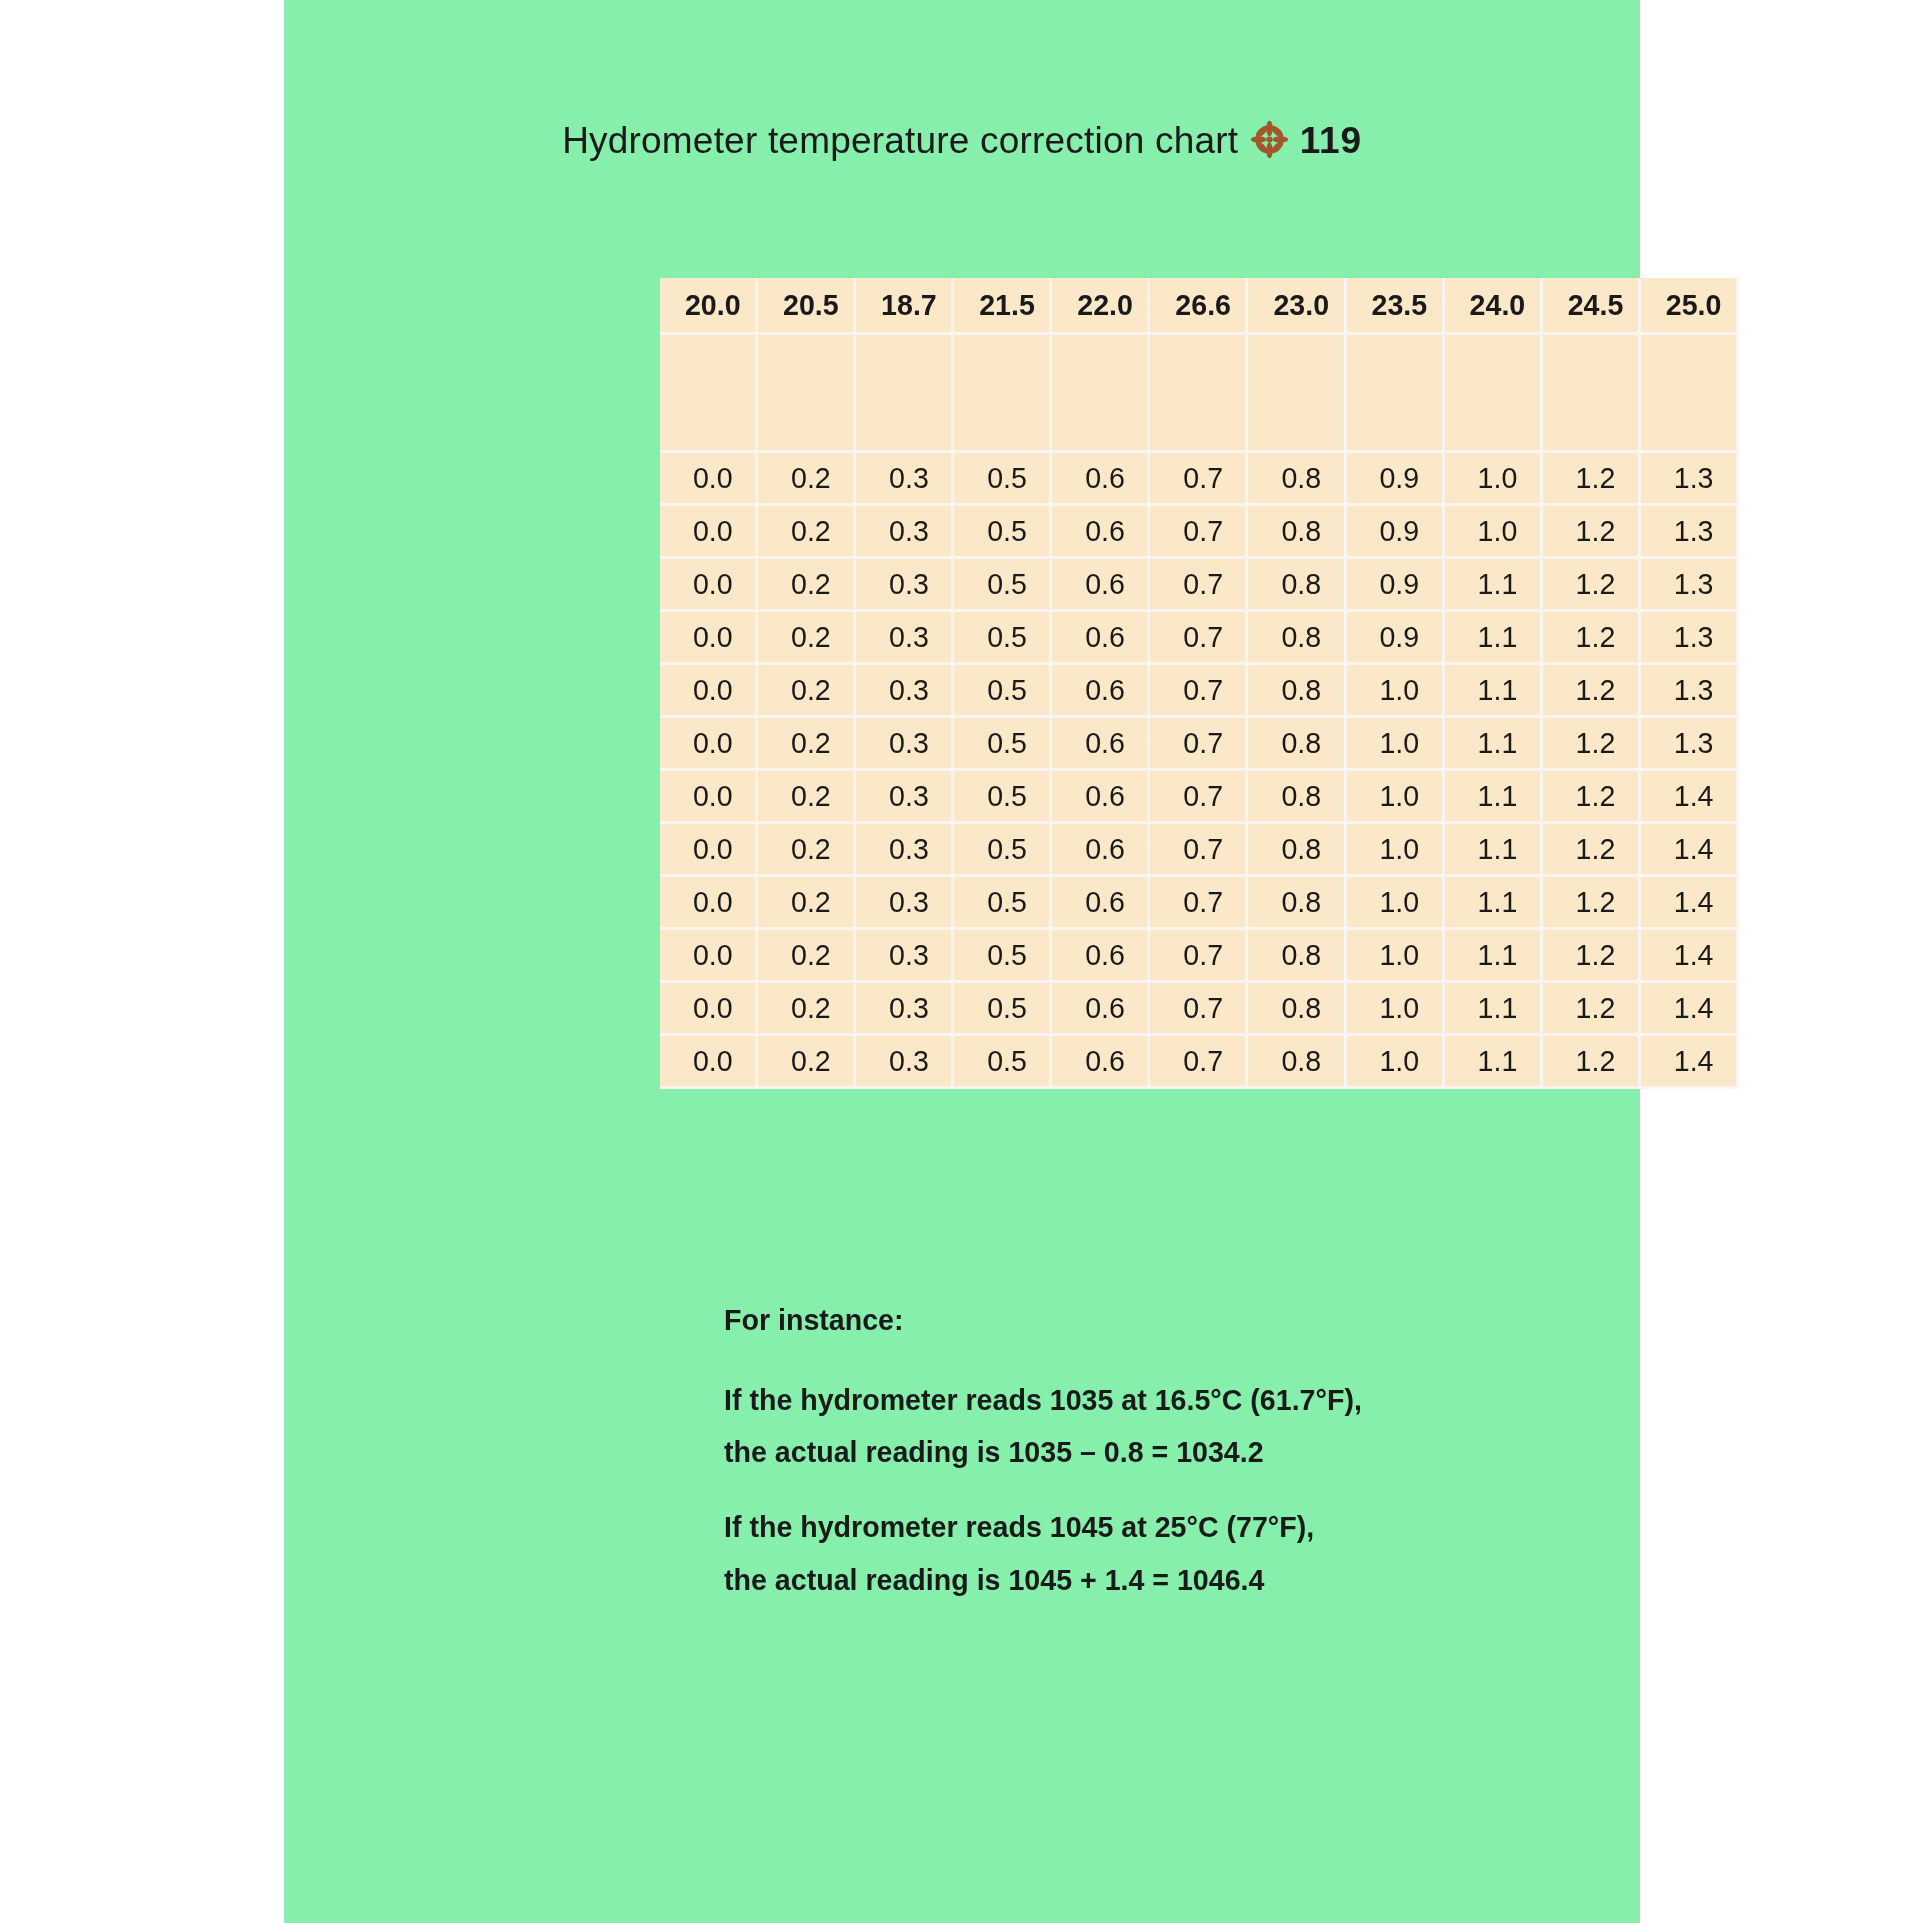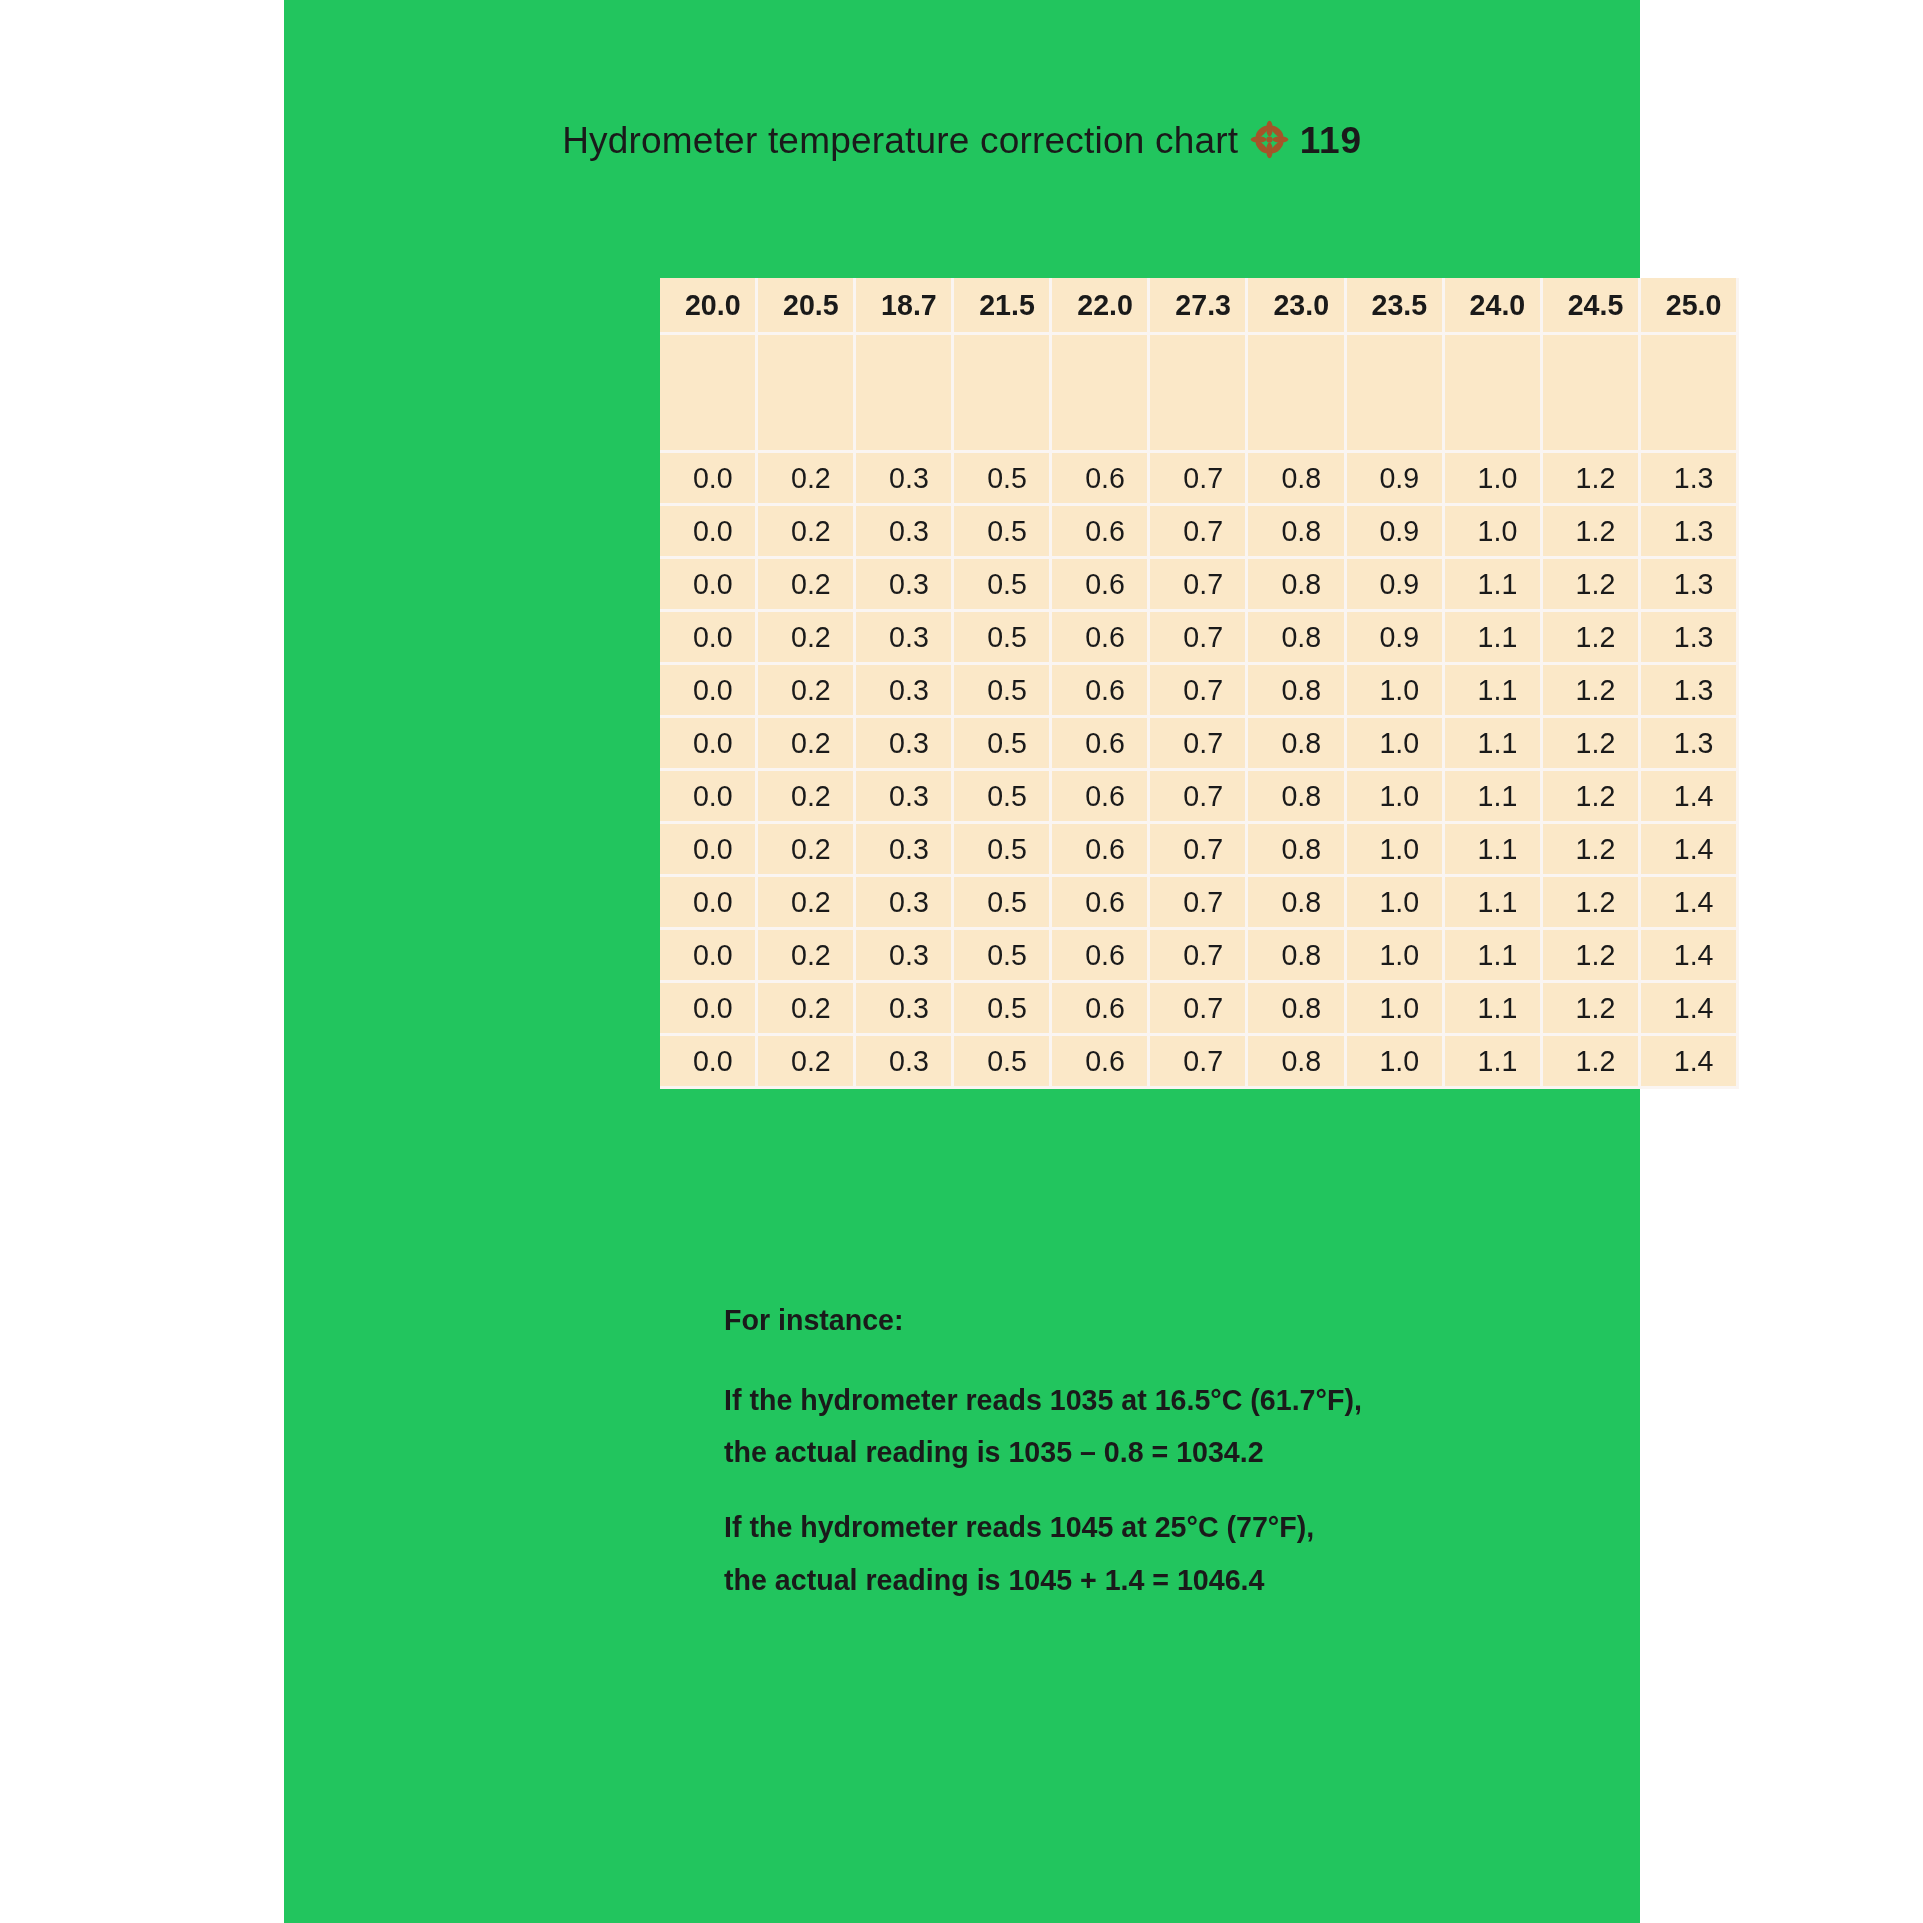--- a/index.html
+++ b/index.html
@@ -12,21 +12,21 @@
     height: 1924px;
     font-family: "Liberation Sans", sans-serif;
     overflow: hidden;
   }
   #page {
     position: absolute;
     left: 284px;
     top: 0;
     width: 1356px;
     height: 1924px;
-    background: #22c55e;
+    background: #86efac;
   }
 
   
   #page-header {
     position: absolute;
     left: 0;
     top: 120px;
     width: 1356px;
     text-align: center;
     white-space: nowrap;
@@ -138,21 +138,21 @@
   </div>
 
   <table id="chart-table">
     <tbody>
       <tr class="hdr-row">
         <td>20.0</td>
         <td>20.5</td>
         <td>18.7</td>
         <td>21.5</td>
         <td>22.0</td>
-        <td>27.3</td>
+        <td>26.6</td>
         <td>23.0</td>
         <td>23.5</td>
         <td>24.0</td>
         <td>24.5</td>
         <td>25.0</td>
       </tr>
       <tr class="spacer-row">
         <td></td>
         <td></td>
         <td></td>

